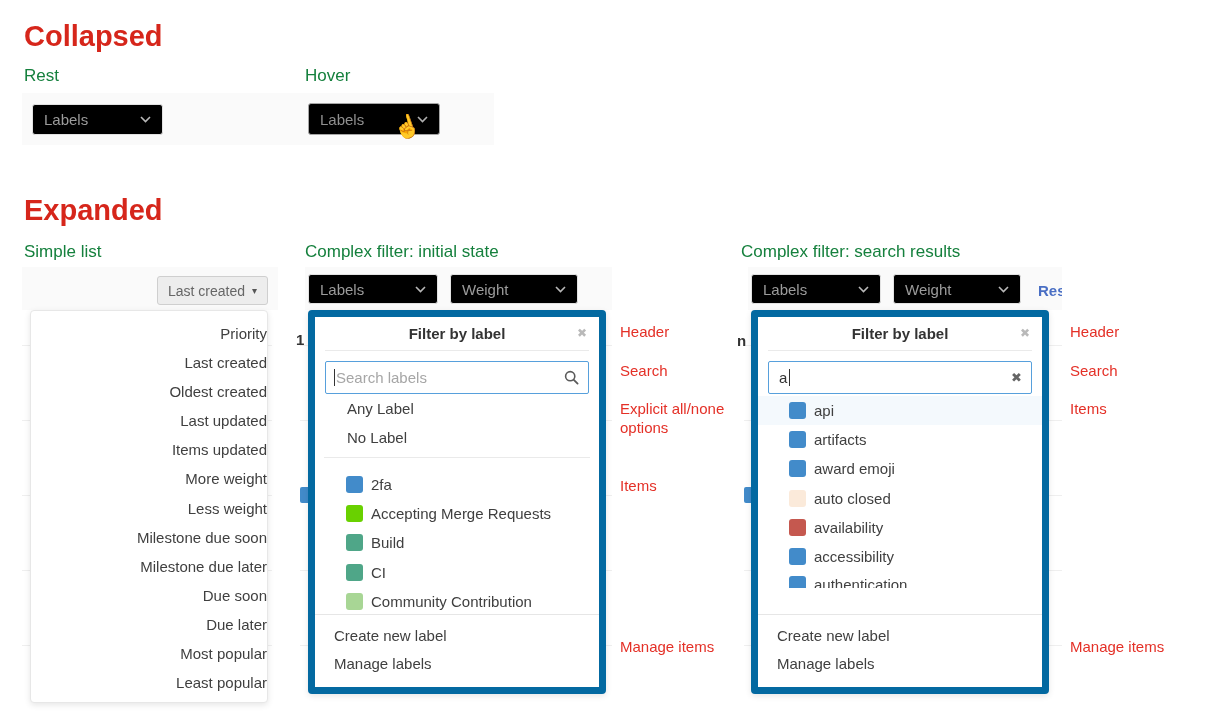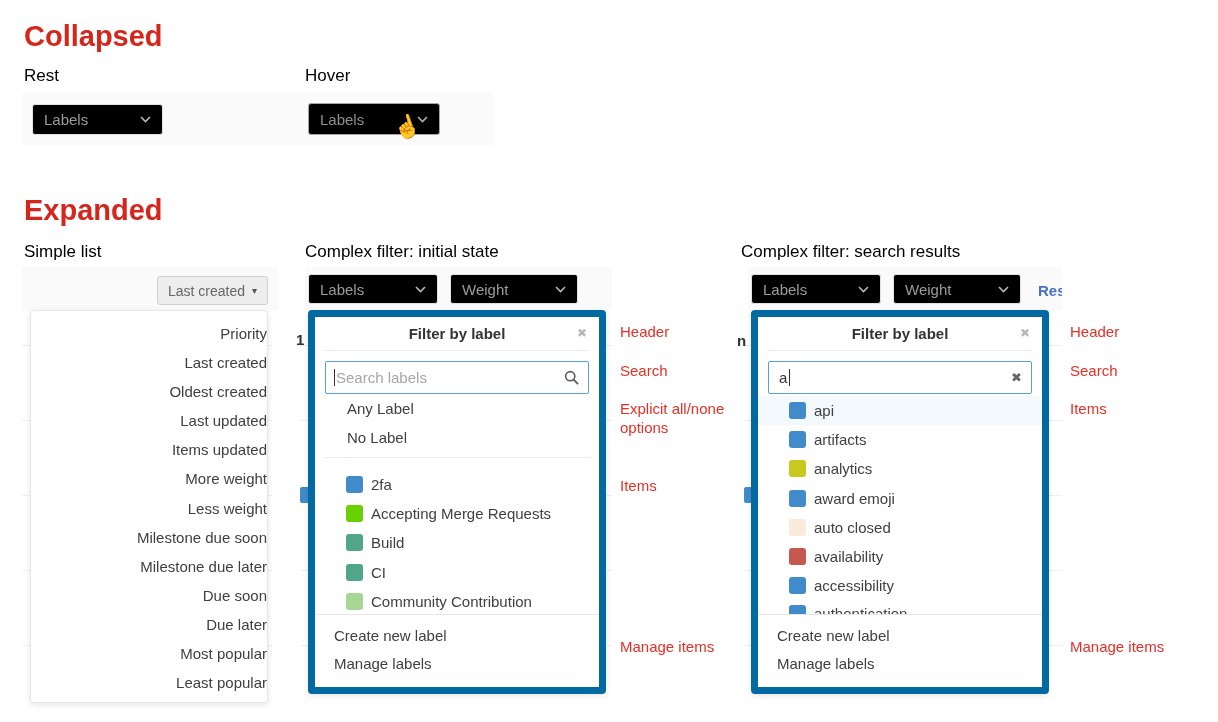--- a/index.html
+++ b/index.html
@@ -1,21 +1,21 @@
 <!DOCTYPE html>
 <html><head>
 <meta charset="utf-8">
 <style>
   html,body{margin:0;padding:0;background:#fff;}
   .canvas{position:relative;width:1218px;height:722px;overflow:hidden;background:#fff;
           font-family:"Liberation Sans",sans-serif;-webkit-font-smoothing:antialiased;}
 
   
   .h1{position:absolute;margin:0;font-size:29px;font-weight:700;color:#d6261b;}
-  .subhead{position:absolute;font-size:17px;color:#000000;}
+  .subhead{position:absolute;font-size:17px;color:#15803d;}
   .ann{position:absolute;font-size:15px;line-height:19px;color:#e43027;width:120px;z-index:1;}
 
   
   .strip{position:absolute;background:#fafafa;z-index:0;}
   .rows-bg{position:absolute;top:345px;height:302px;z-index:0;
            background:repeating-linear-gradient(to bottom,#efefef 0,#efefef 1px,transparent 1px,transparent 75px);}
   .frag-text{position:absolute;font-size:15px;font-weight:700;color:#333;z-index:1;}
   .frag-chip{position:absolute;height:16px;background:#428bca;border-radius:2px;z-index:1;}
 
   
@@ -279,24 +279,20 @@
         <div class="label-row highlighted">
           <span class="chip" style="background-color: rgb(66, 139, 202);"></span>
           <span>api</span>
         </div>
 
         <div class="label-row">
           <span class="chip" style="background-color: rgb(66, 139, 202);"></span>
           <span>artifacts</span>
         </div>
 
-        <div class="label-row">
-          <span class="chip" style="background-color: rgb(201, 200, 30);"></span>
-          <span>analytics</span>
-        </div>
 
         <div class="label-row">
           <span class="chip" style="background-color: rgb(66, 139, 202);"></span>
           <span>award emoji</span>
         </div>
 
         <div class="label-row">
           <span class="chip" style="background-color: rgb(251, 234, 218);"></span>
           <span>auto closed</span>
         </div>

